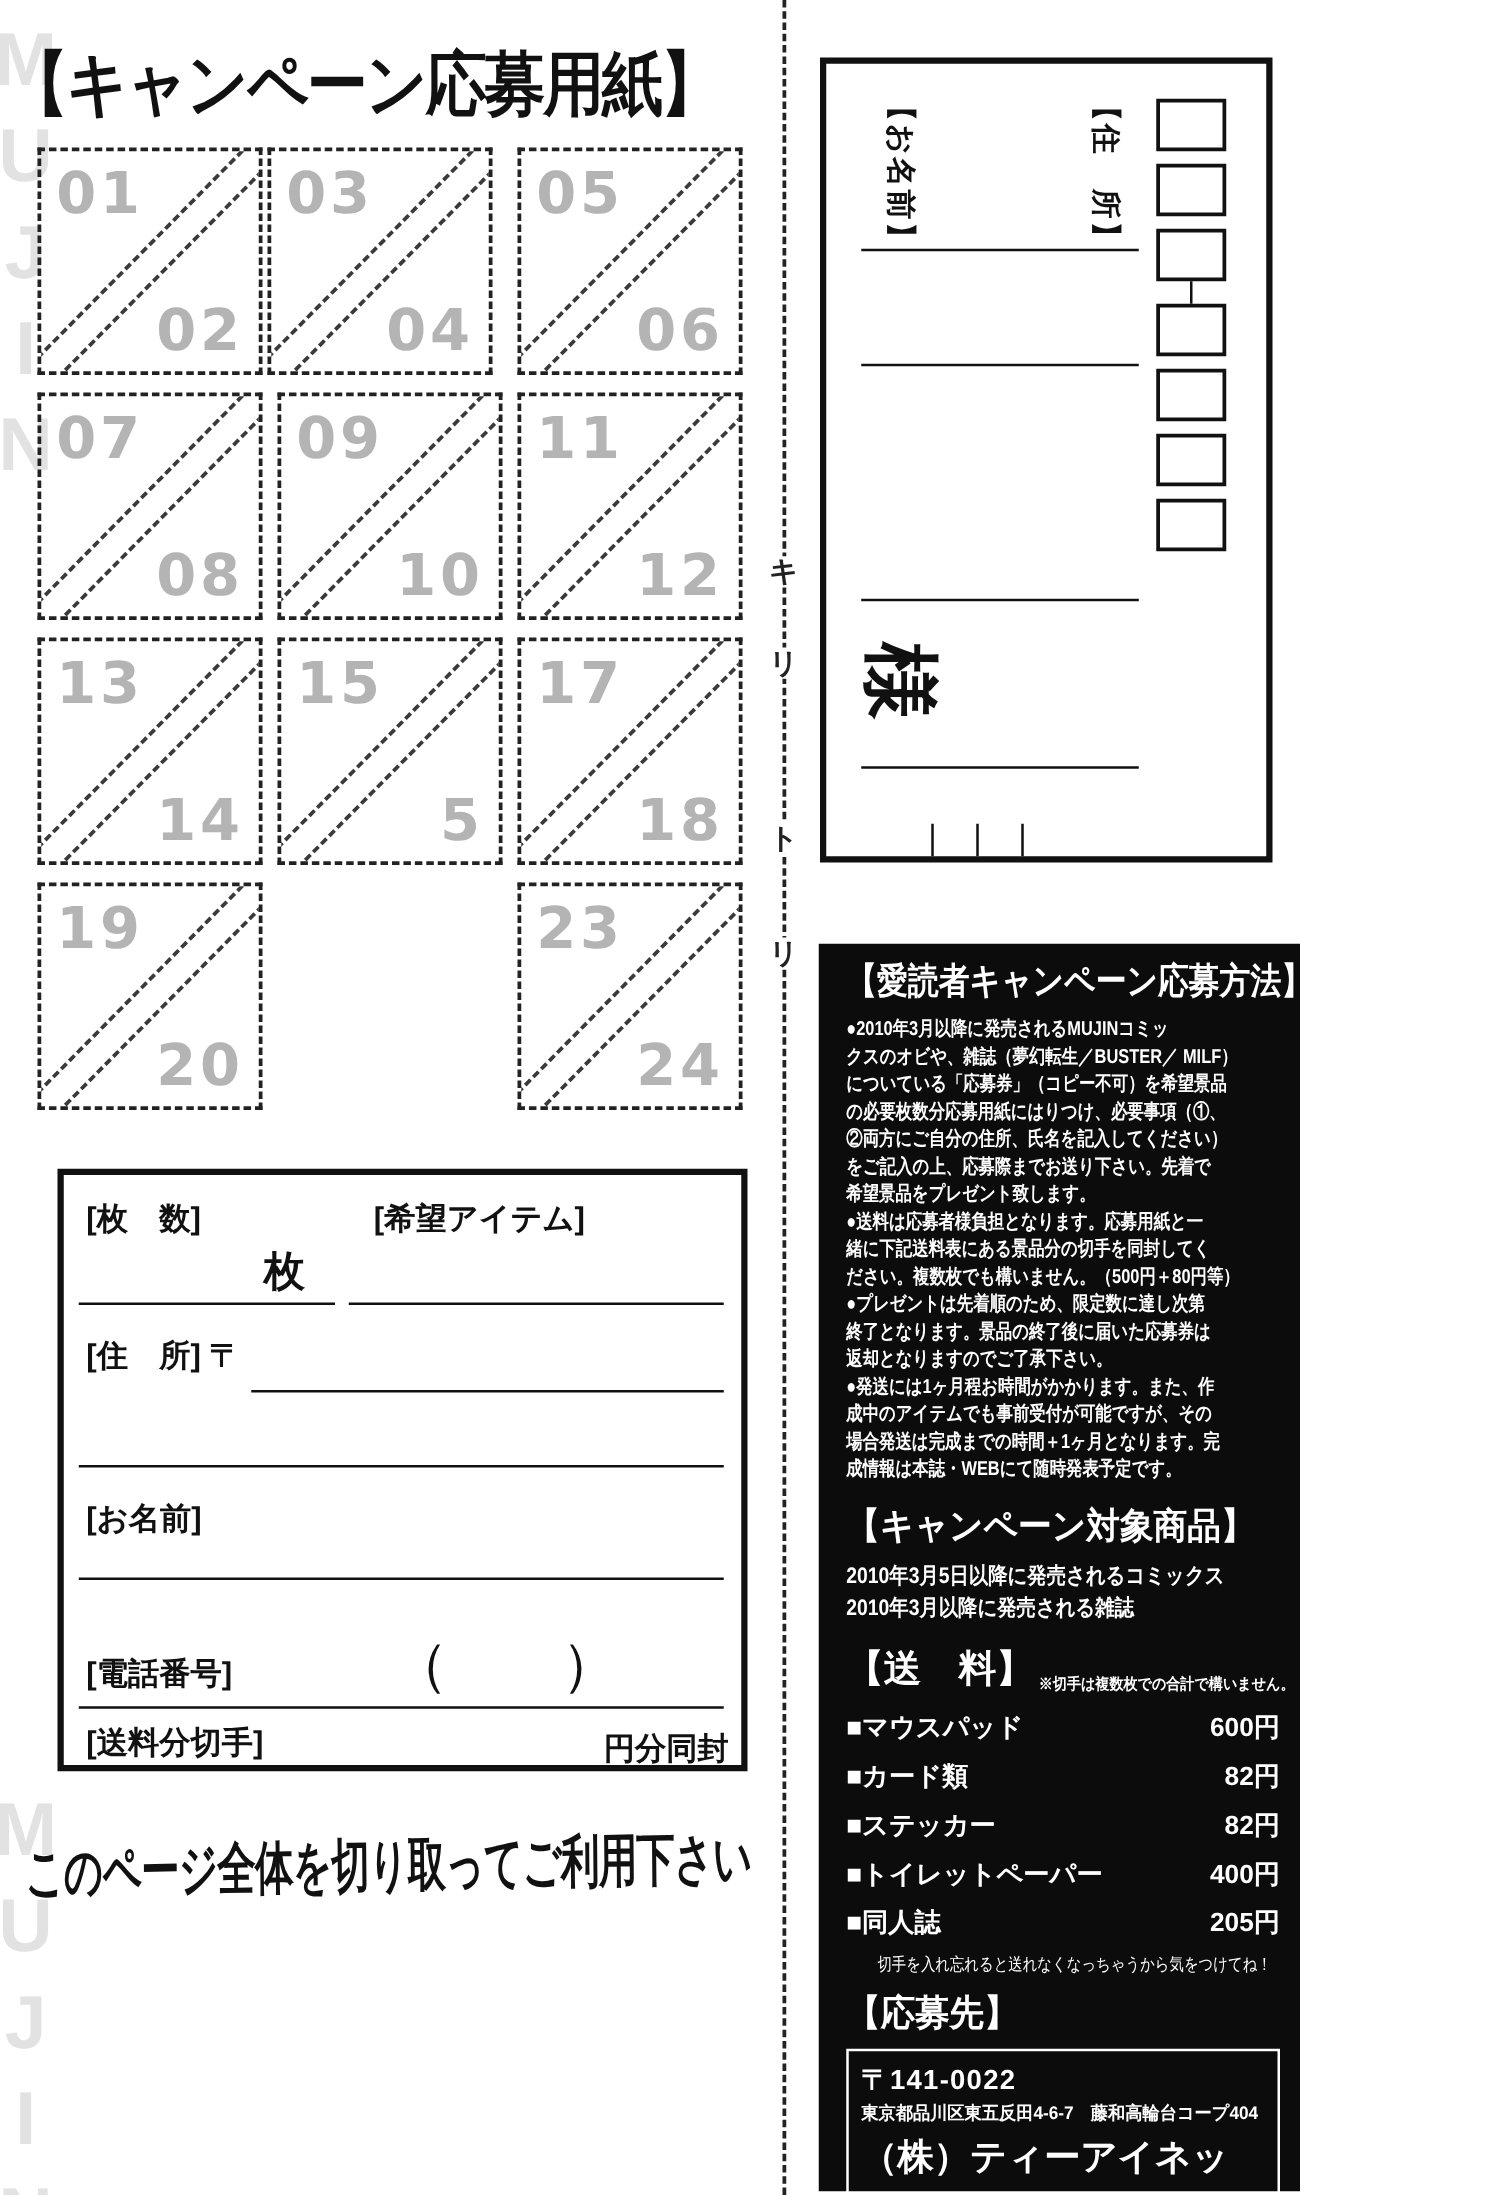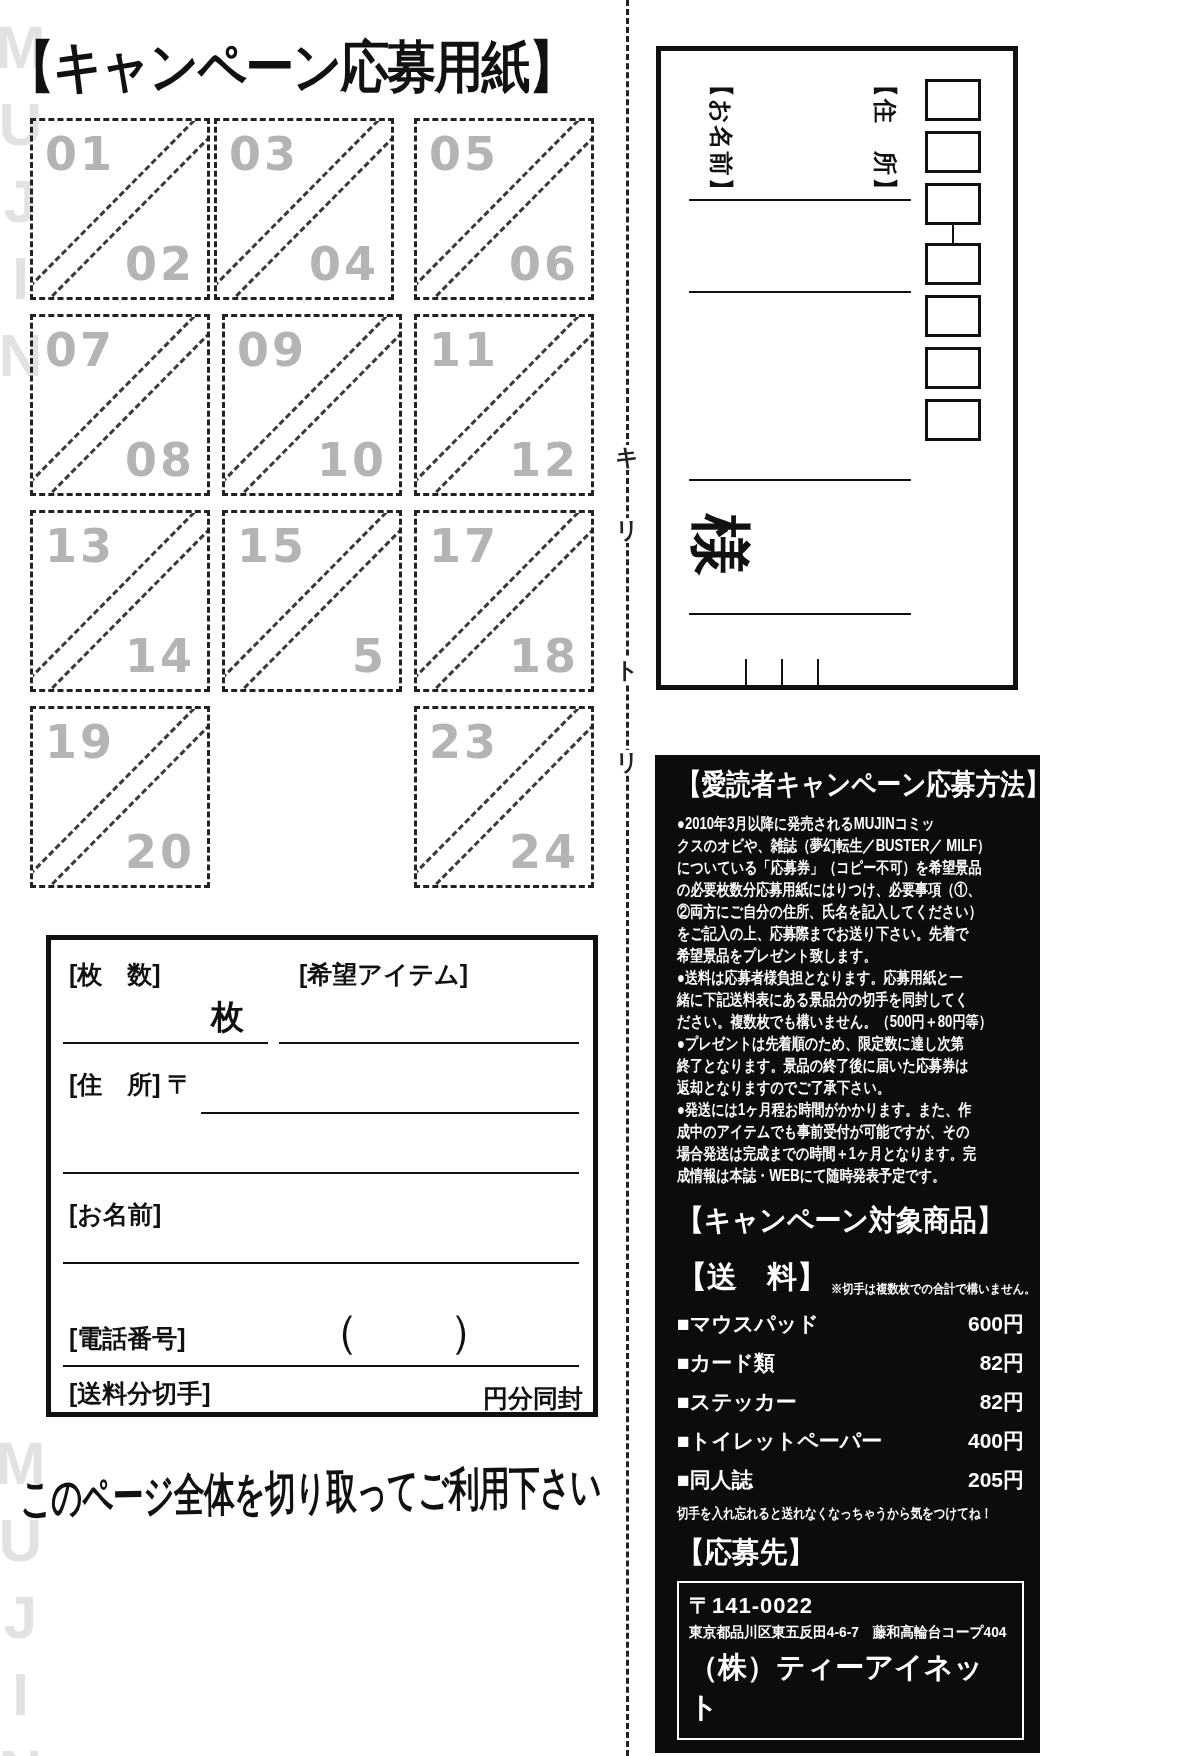--- a/index.html
+++ b/index.html
@@ -62,21 +62,21 @@
   .method-lines{margin-top:8px;font-size:16px;font-weight:700;line-height:22px;}
   .target-title{margin-top:14px;}
   .target-lines{margin-top:6px;font-size:18px;font-weight:700;line-height:26px;}
   .ship-row{margin-top:16px;white-space:nowrap;}
   .ship-title{font-size:30px;font-weight:900;display:inline-block;vertical-align:bottom;}
   .ship-note{font-size:12.5px;font-weight:700;display:inline-block;vertical-align:bottom;
              margin-left:4px;transform:scaleX(.9);transform-origin:left;}
   .fee-list{margin-top:12px;}
   .fee-row{display:flex;justify-content:space-between;align-items:baseline;
            font-size:21px;font-weight:900;margin-bottom:11px;}
-  .warning{font-size:14px;font-weight:700;margin-top:2px;}
+  .warning{font-size:14px;font-weight:400;margin-top:2px;margin-left:25px;}
   .dest-title{margin-top:10px;}
   .dest-box{margin-top:8px;border:2px solid #fff;padding:8px 10px 10px 10px;}
   .dest-postal{font-size:22px;font-weight:900;letter-spacing:1px;}
   .dest-address{font-size:14.5px;font-weight:700;margin-top:2px;}
   .dest-company{font-size:29px;font-weight:900;margin-top:6px;}
 </style>
 </head>
 <body>
 
 <div class="page">
@@ -224,20 +224,24 @@
         <div><span class="squeeze">●プレゼントは先着順のため、限定数に達し次第</span></div>
         <div><span class="squeeze">終了となります。景品の終了後に届いた応募券は</span></div>
         <div><span class="squeeze">返却となりますのでご了承下さい。</span></div>
         <div><span class="squeeze">●発送には1ヶ月程お時間がかかります。また、作</span></div>
         <div><span class="squeeze">成中のアイテムでも事前受付が可能ですが、その</span></div>
         <div><span class="squeeze">場合発送は完成までの時間＋1ヶ月となります。完</span></div>
         <div><span class="squeeze">成情報は本誌・WEBにて随時発表予定です。</span></div>
       </div>
 
     <div class="sec-title target-title" style="display:block;transform:scaleX(.93);">【キャンペーン対象商品】</div>
+    <div class="target-lines" id="target-lines">
+        <div><span class="squeeze" style="transform: scaleX(0.86);">2010年3月5日以降に発売されるコミックス</span></div>
+        <div><span class="squeeze" style="transform: scaleX(0.86);">2010年3月以降に発売される雑誌</span></div>
+      </div>
 
     <div class="ship-row">
       <span class="ship-title">【送　料】</span><span class="ship-note">※切手は複数枚での合計で構いません。</span>
     </div>
     <div class="fee-list" id="fee-list">
         <div class="fee-row">
           <span>■マウスパッド</span>
           <span>600円</span>
         </div>
         <div class="fee-row">

